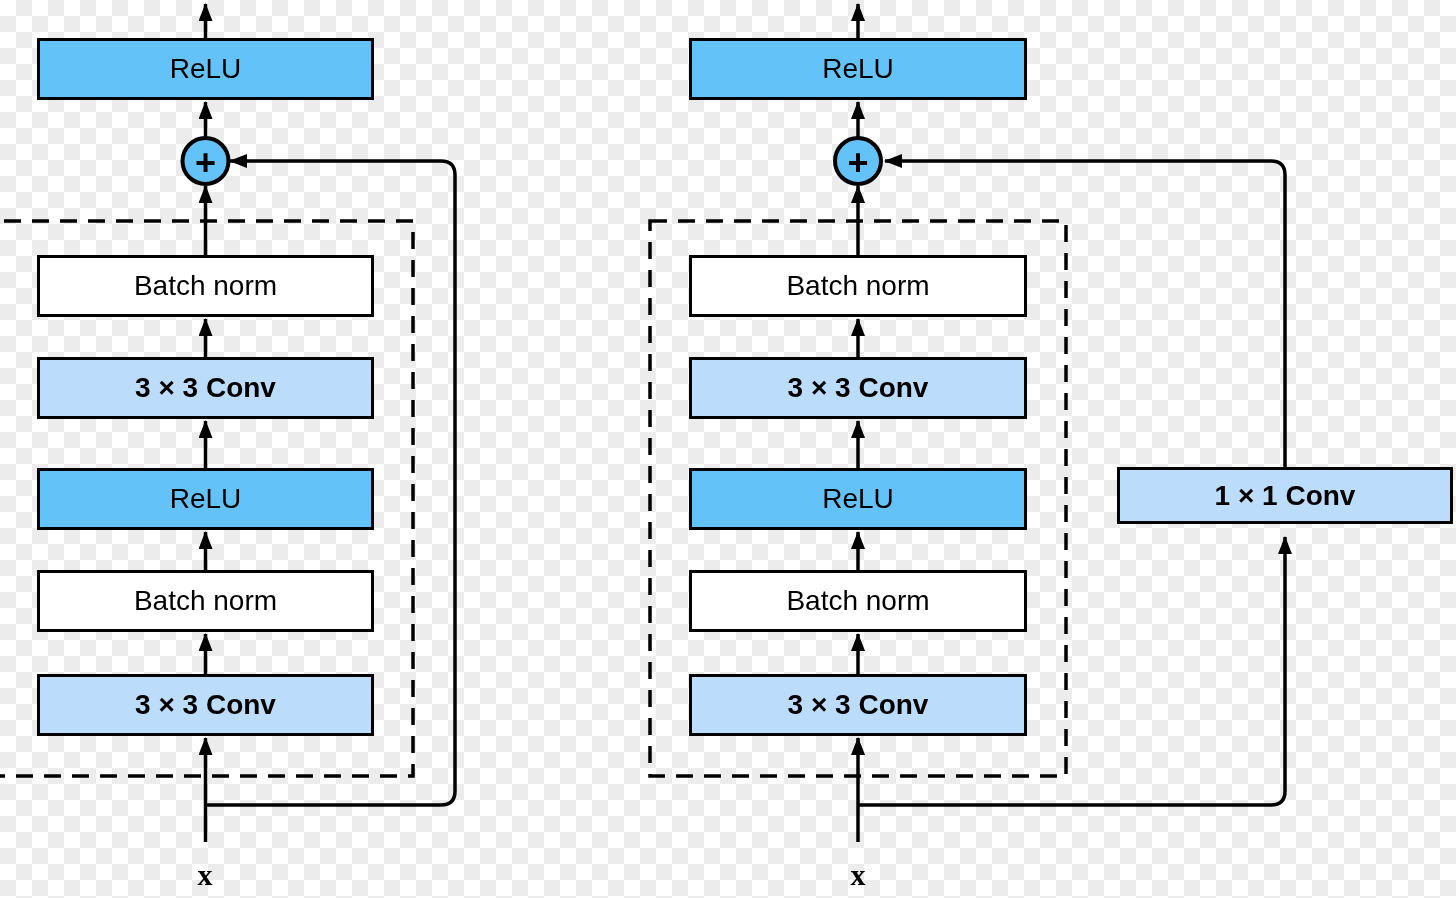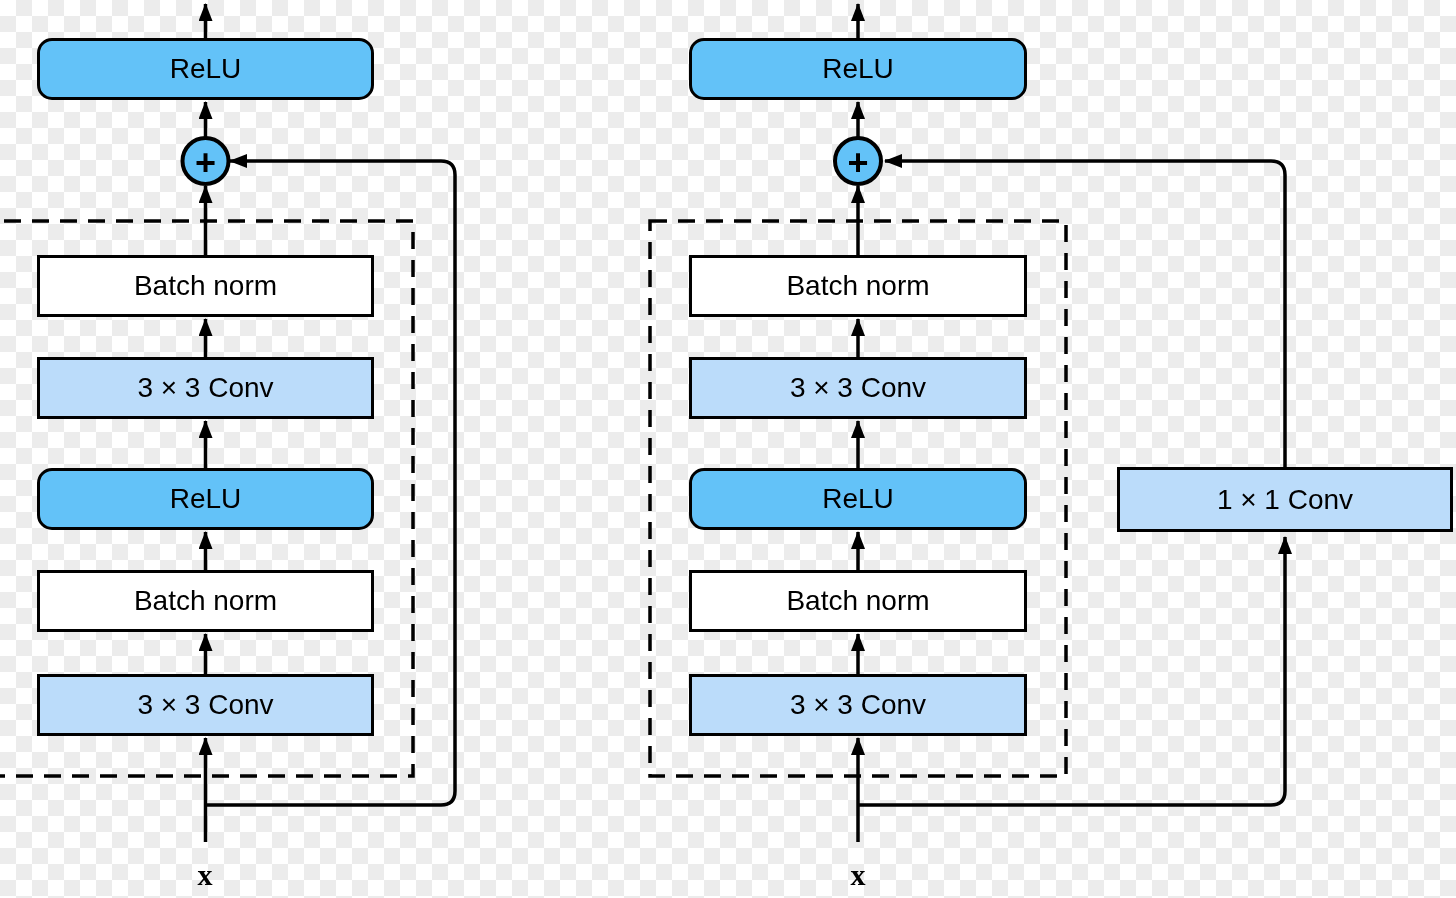--- a/index.html
+++ b/index.html
@@ -24,42 +24,42 @@
   .dashed-rect{stroke:var(--line);stroke-width:3.5;fill:none;stroke-dasharray:17 11;}
   .adder{fill:var(--medium-blue);stroke:var(--line);stroke-width:4;}
   .adder-plus{font-family:"Liberation Sans",sans-serif;font-size:36px;font-weight:bold;fill:var(--line);text-anchor:middle;dominant-baseline:central;}
   .box{
     position:absolute;box-sizing:border-box;
     border:3px solid var(--line);
     display:flex;align-items:center;justify-content:center;
     font-size:28px;color:#000;
   }
   .fill-white{background:#ffffff;text-align:center;}
-  .fill-light{background:var(--light-blue);}
-  .fill-mid{background:var(--medium-blue);border-radius:15px;}
+  .fill-light{background:var(--light-blue);font-weight:bold;}
+  .fill-mid{background:var(--medium-blue);}
   .x-label{
     position:absolute;transform:translate(-50%,-50%);
     font-family:"Liberation Serif", serif;font-weight:bold;font-size:30px;color:#000;
   }
   
   .L-relu-out{left:37px;top:38px;width:337px;height:62px;}
   .L-b1{left:37px;top:255px;width:337px;height:62px;}
   .L-b2{left:37px;top:357px;width:337px;height:62px;}
   .L-b3{left:37px;top:468px;width:337px;height:62px;}
   .L-b4{left:37px;top:570px;width:337px;height:62px;}
   .L-b5{left:37px;top:674px;width:337px;height:62px;}
   .L-x{left:205px;top:875px;}
   
   .R-relu-out{left:689px;top:38px;width:338px;height:62px;}
   .R-b1{left:689px;top:255px;width:338px;height:62px;}
   .R-b2{left:689px;top:357px;width:338px;height:62px;}
   .R-b3{left:689px;top:468px;width:338px;height:62px;}
   .R-b4{left:689px;top:570px;width:338px;height:62px;}
   .R-b5{left:689px;top:674px;width:338px;height:62px;}
-  .R-skipconv{left:1117px;top:467px;width:336px;height:65px;}
+  .R-skipconv{left:1117px;top:467px;width:336px;height:57px;}
   .R-x{left:858px;top:875px;}
 </style>
 </head>
 <body>
 
 <div class="canvas">
 
   <svg class="wires">
     <defs>
       <marker id="ah" markerUnits="userSpaceOnUse" markerWidth="20" markerHeight="16" refX="17" refY="7" orient="auto">

